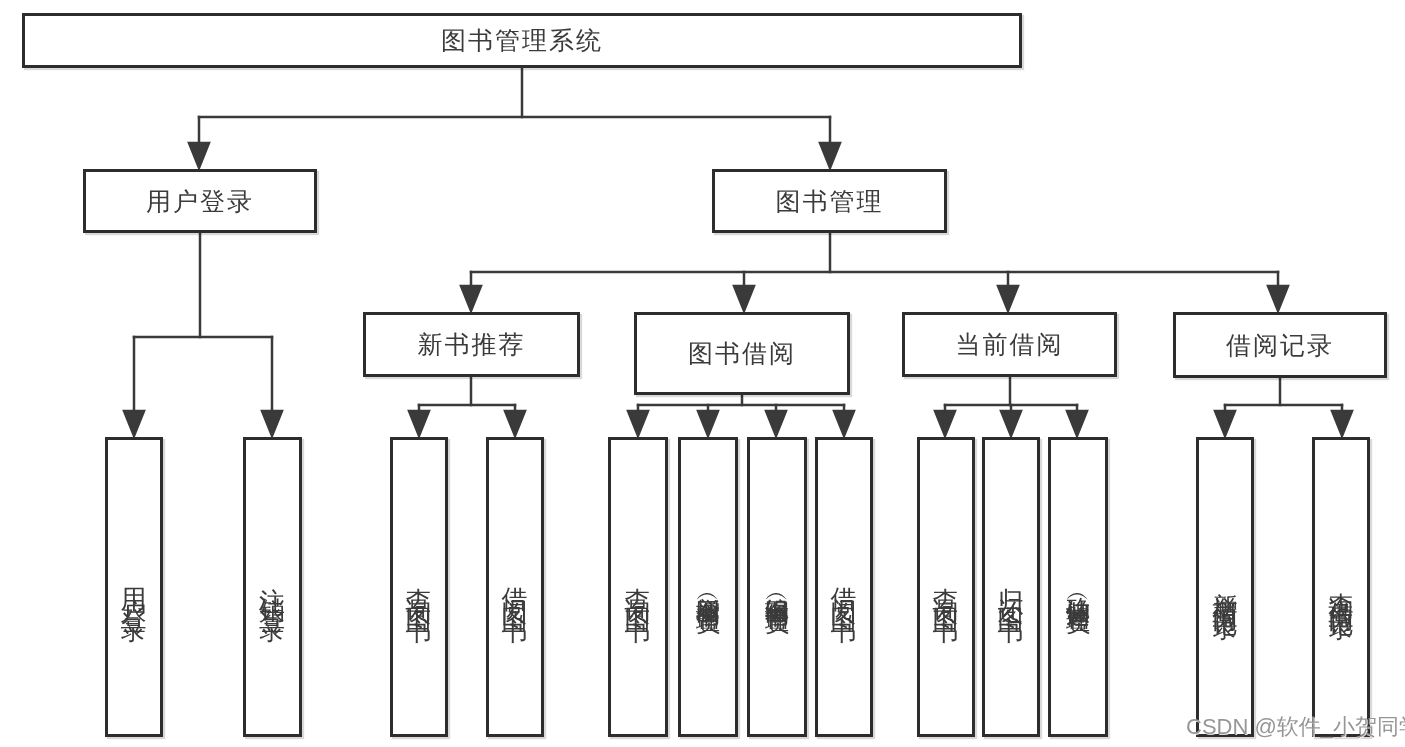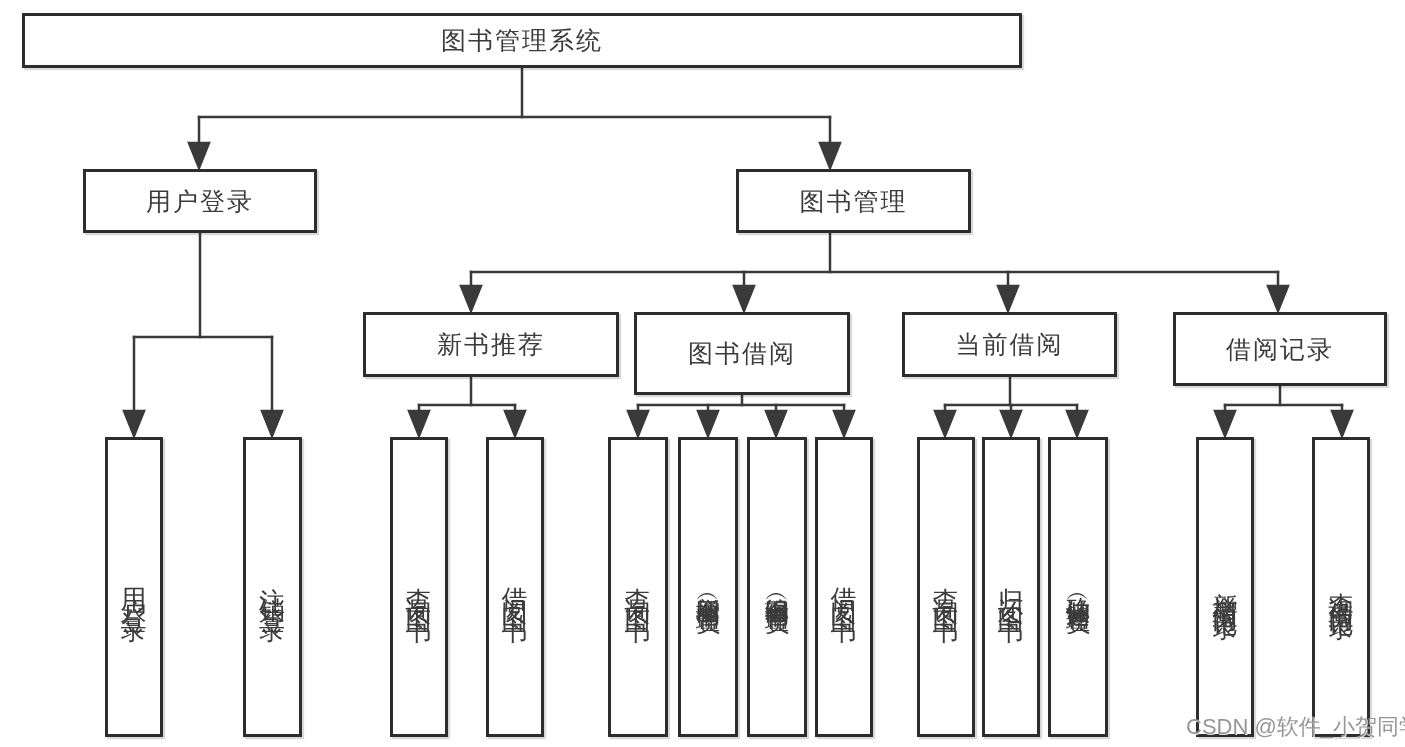--- a/index.html
+++ b/index.html
@@ -131,34 +131,34 @@
     </g>
   </svg>
 
   <div class="box h" style="left:22px; top:13px; width:1000px; height:55px;">
     <span>图书管理系统</span>
   </div>
 
   <div class="box h" style="left:83px; top:169px; width:234px; height:64px;">
     <span>用户登录</span>
   </div>
-  <div class="box h" style="left:712px; top:169px; width:235px; height:64px;margin-left:24px;">
+  <div class="box h" style="left:712px; top:169px; width:235px; height:64px;">
     <span>图书管理</span>
   </div>
 
-  <div class="box h" style="left:363px; top:312px; width:256px; height:65px;">
+  <div class="box h" style="left:363px; top:312px; width:217px; height:65px;">
     <span>新书推荐</span>
   </div>
   <div class="box h" style="left:634px; top:312px; width:216px; height:83px;">
     <span>图书借阅</span>
   </div>
   <div class="box h" style="left:902px; top:312px; width:215px; height:65px;text-align:right;">
     <span>当前借阅</span>
   </div>
-  <div class="box h" style="left:1173px; top:312px; width:214px; height:74px;">
+  <div class="box h" style="left:1173px; top:312px; width:214px; height:66px;">
     <span>借阅记录</span>
   </div>
 
   <div class="box v" style="left:105px; top:437px; width:58px; height:300px;">
     <span>用户登录</span>
   </div>
   <div class="box v" style="left:243px; top:437px; width:59px; height:300px;">
     <span>注销登录</span>
   </div>
 

